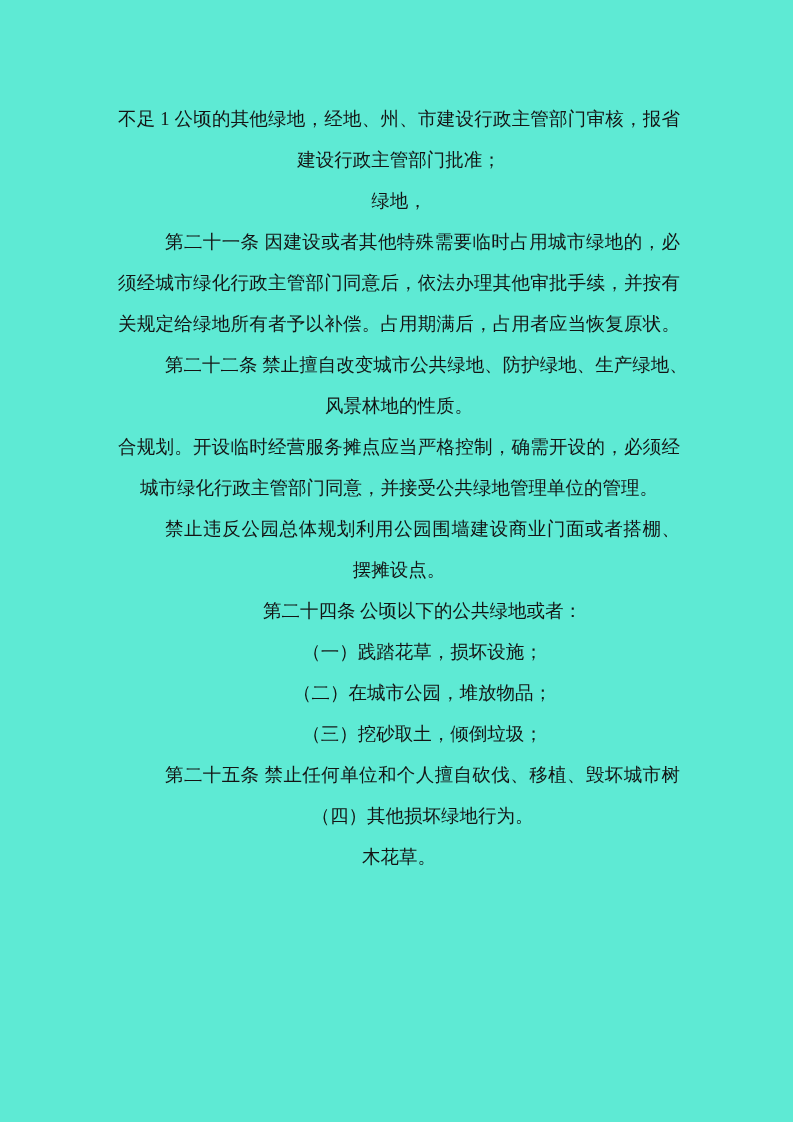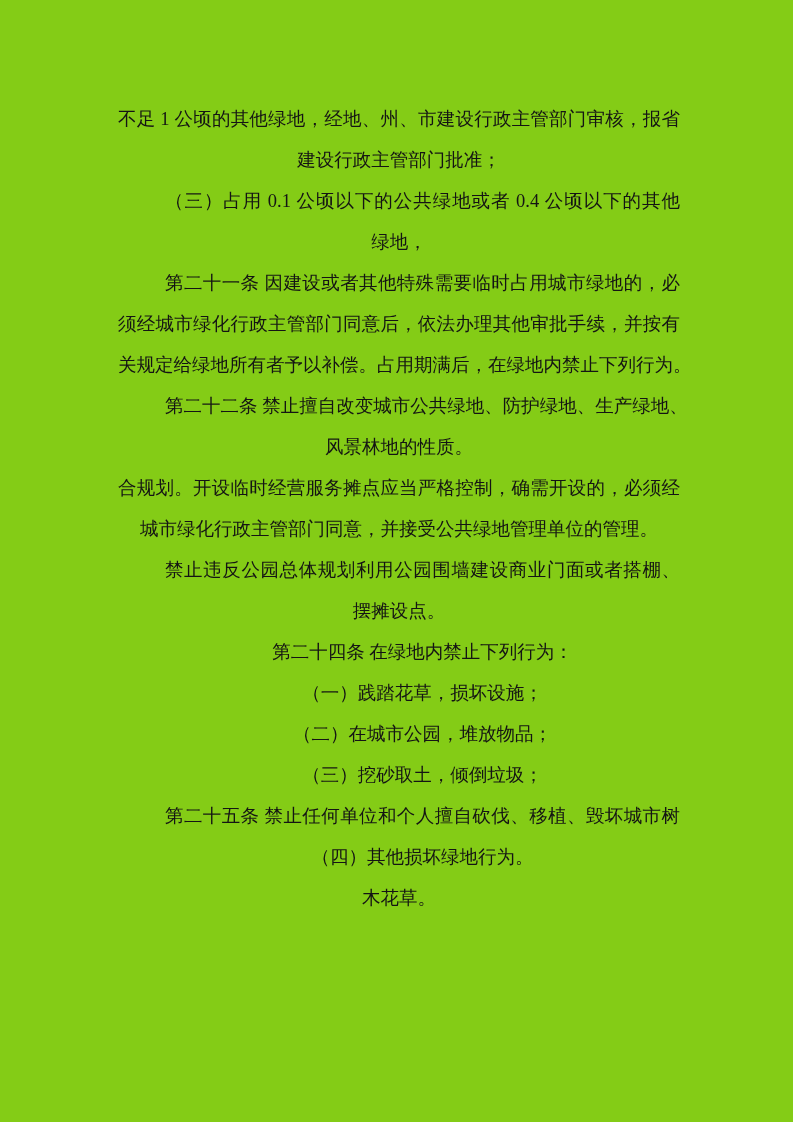--- a/index.html
+++ b/index.html
@@ -27,36 +27,35 @@
   }
   .line.indent{ padding-left:47px; }
   .line.fill{
     text-align:justify;
     text-align-last:justify;
   }
 </style>
 </head>
 <body>
 
-<div class="page" style="background: #84cc16;">
+<div class="page" style="background: #5eead4;">
   <div class="doc" style="color: rgb(20, 20, 20);">
       <div class="line fill">不足 1 公顷的其他绿地，经地、州、市建设行政主管部门审核，报省</div>
       <div class="line">建设行政主管部门批准；</div>
-      <div class="line indent fill">（三）占用 0.1 公顷以下的公共绿地或者 0.4 公顷以下的其他</div>
       <div class="line">绿地，</div>
       <div class="line indent fill">第二十一条 因建设或者其他特殊需要临时占用城市绿地的，必</div>
       <div class="line fill">须经城市绿化行政主管部门同意后，依法办理其他审批手续，并按有</div>
-      <div class="line fill">关规定给绿地所有者予以补偿。占用期满后，在绿地内禁止下列行为。</div>
+      <div class="line fill">关规定给绿地所有者予以补偿。占用期满后，占用者应当恢复原状。</div>
       <div class="line indent fill">第二十二条 禁止擅自改变城市公共绿地、防护绿地、生产绿地、</div>
       <div class="line">风景林地的性质。</div>
       <div class="line fill">合规划。开设临时经营服务摊点应当严格控制，确需开设的，必须经</div>
       <div class="line">城市绿化行政主管部门同意，并接受公共绿地管理单位的管理。</div>
       <div class="line indent fill">禁止违反公园总体规划利用公园围墙建设商业门面或者搭棚、</div>
       <div class="line">摆摊设点。</div>
-      <div class="line indent">第二十四条 在绿地内禁止下列行为：</div>
+      <div class="line indent">第二十四条 公顷以下的公共绿地或者：</div>
       <div class="line indent">（一）践踏花草，损坏设施；</div>
       <div class="line indent">（二）在城市公园，堆放物品；</div>
       <div class="line indent">（三）挖砂取土，倾倒垃圾；</div>
       <div class="line indent fill">第二十五条 禁止任何单位和个人擅自砍伐、移植、毁坏城市树</div>
       <div class="line indent">（四）其他损坏绿地行为。</div>
       <div class="line">木花草。</div>
     </div>
 </div>
 
 </body></html>

